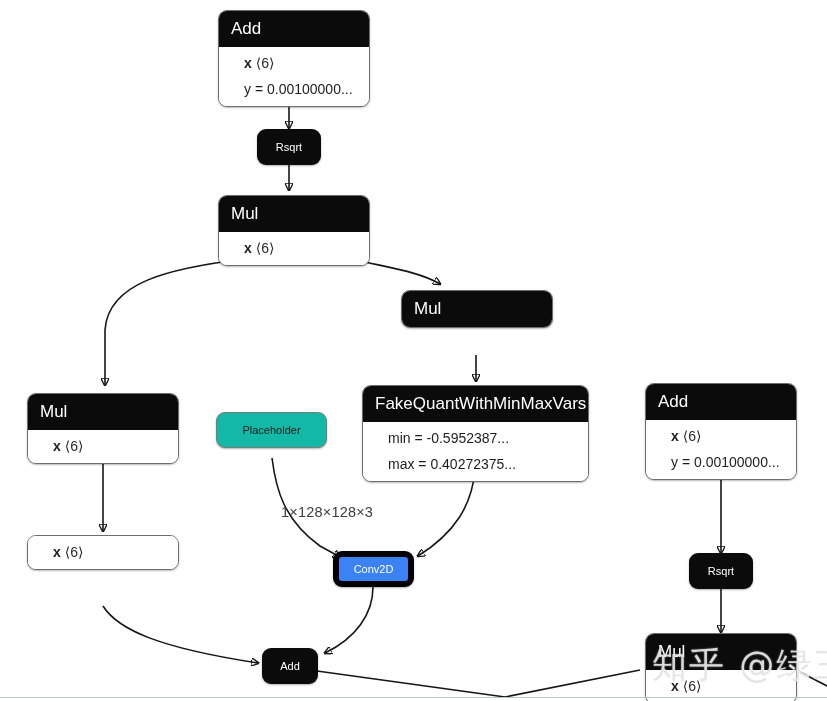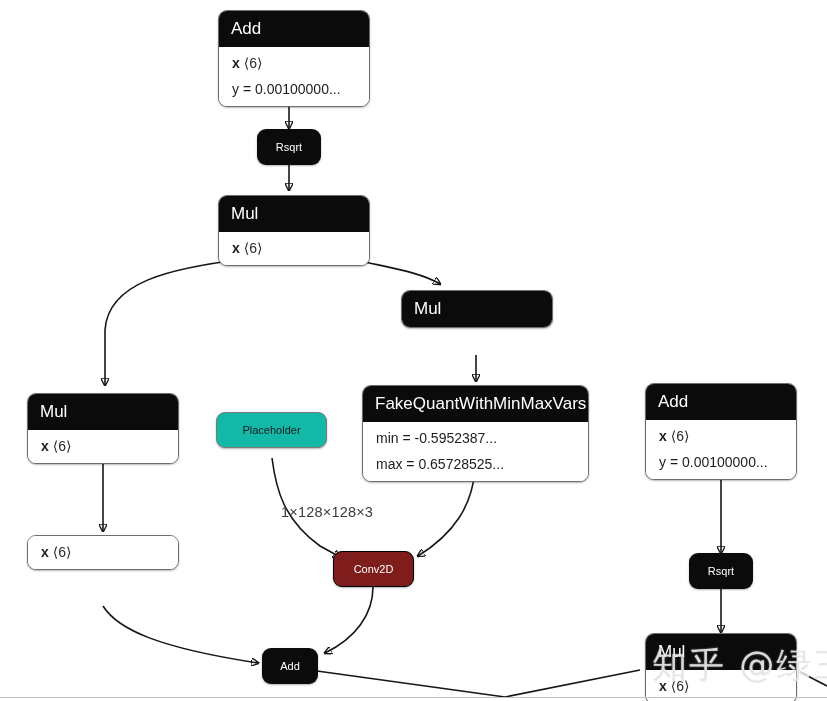--- a/index.html
+++ b/index.html
@@ -49,21 +49,21 @@
   .node .hdr {
     background: #0b0b0b;
     color: #ffffff;
     font-size: 17px;
     line-height: 1;
     padding: 9px 12px 10px 12px;
     white-space: nowrap;
   }
   .node .body {
     background: #ffffff;
-    padding: 3px 0 4px 0;
+    padding: 3px 0 4px 12px;
   }
   .node .attr {
     font-size: 14px;
     color: #1d1d1d;
     padding: 5px 12px 5px 13px;
     white-space: nowrap;
     line-height: 1.15;
   }
   .attr .k {
     font-weight: bold;
@@ -85,23 +85,23 @@
     justify-content: center;
     box-shadow: 0 1px 2px rgba(0,0,0,0.3);
     white-space: nowrap;
   }
   .pill.gray {
     background: #14b8a6;
     color: #1c1c1c;
     border: 1px solid #7a7a7a;
   }
   .pill.blue {
-    background: #7f1d1d;
+    background: #3b82f6;
     color: #ffffff;
-    border: 1px solid #000000;
+    border: 6px solid #000000;
   }
 
   
   .watermark {
     position: absolute;
     font-size: 35px;
     color: rgba(228, 228, 228, 0.92);
     letter-spacing: 2px;
     white-space: nowrap;
     font-family: "DejaVu Sans", sans-serif;
@@ -193,21 +193,21 @@
 
   <div class="node" style="left:362px; top:385px; width:227px;">
     <div class="hdr">FakeQuantWithMinMaxVars</div>
     <div class="body">
       <div class="attr">
         <span>min =</span>
         <span>-0.5952387...</span>
       </div>
       <div class="attr">
         <span>max =</span>
-        <span>0.65728525...</span>
+        <span>0.40272375...</span>
       </div>
     </div>
   </div>
 
   <div class="node" style="left:27px; top:393px; width:152px;">
     <div class="hdr">Mul</div>
     <div class="body">
       <div class="attr">
         <span class="k">x</span>
         <span class="dim">⟨6⟩</span>

